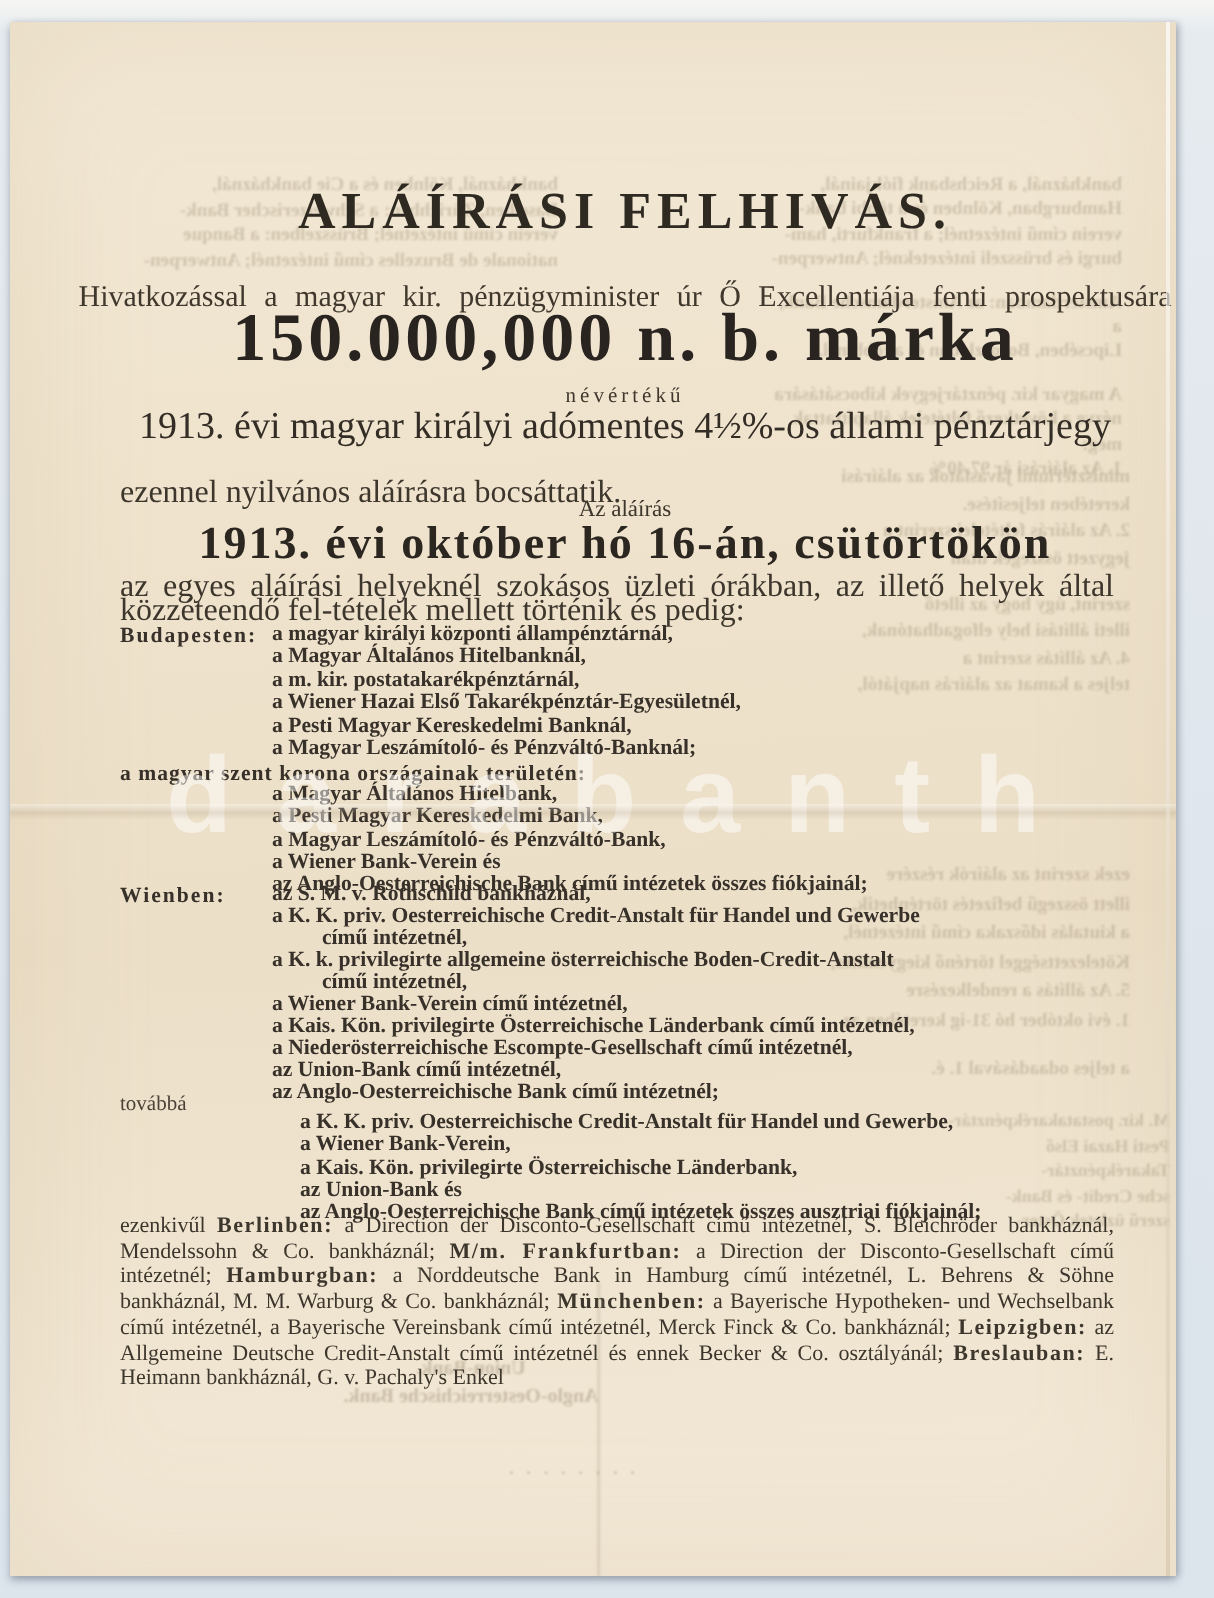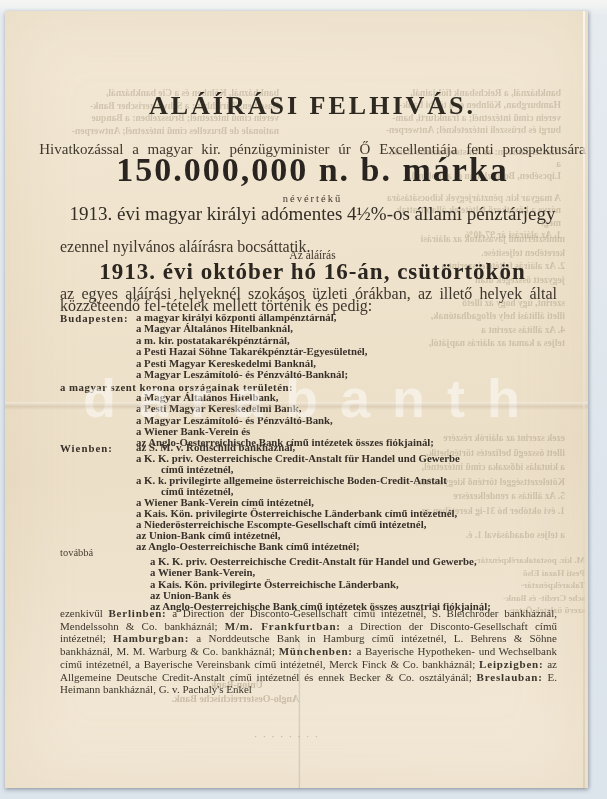--- a/index.html
+++ b/index.html
@@ -135,21 +135,21 @@
     <div class="c alab">Az aláírás</div>
     <div class="c date">1913. évi október hó 16-án, csütörtökön</div>
     <div class="conds">az egyes aláírási helyeknél szokásos üzleti órákban, az illető helyek által közzéteendő fel-tételek mellett történik és pedig:</div>
 
     <div class="sec sec-bud lists">
       <div class="lab">Budapesten:</div>
       <div class="items">
           <div class="li">a magyar királyi központi állampénztárnál,</div>
           <div class="li">a Magyar Általános Hitelbanknál,</div>
           <div class="li">a m. kir. postatakarékpénztárnál,</div>
-          <div class="li">a Pesti Hazai Söhne Takarékpénztár-Egyesületnél,</div>
+          <div class="li">a Wiener Hazai Első Takarékpénztár-Egyesületnél,</div>
           <div class="li">a Pesti Magyar Kereskedelmi Banknál,</div>
           <div class="li">a Magyar Leszámítoló- és Pénzváltó-Banknál;</div>
         </div>
     </div>
 
     <div class="crown-lab">a magyar szent korona országainak területén:</div>
     <div class="crown-items lists">
         <div class="li">a Magyar Általános Hitelbank,</div>
         <div class="li">a Pesti Magyar Kereskedelmi Bank,</div>
         <div class="li">a Magyar Leszámítoló- és Pénzváltó-Bank,</div>

